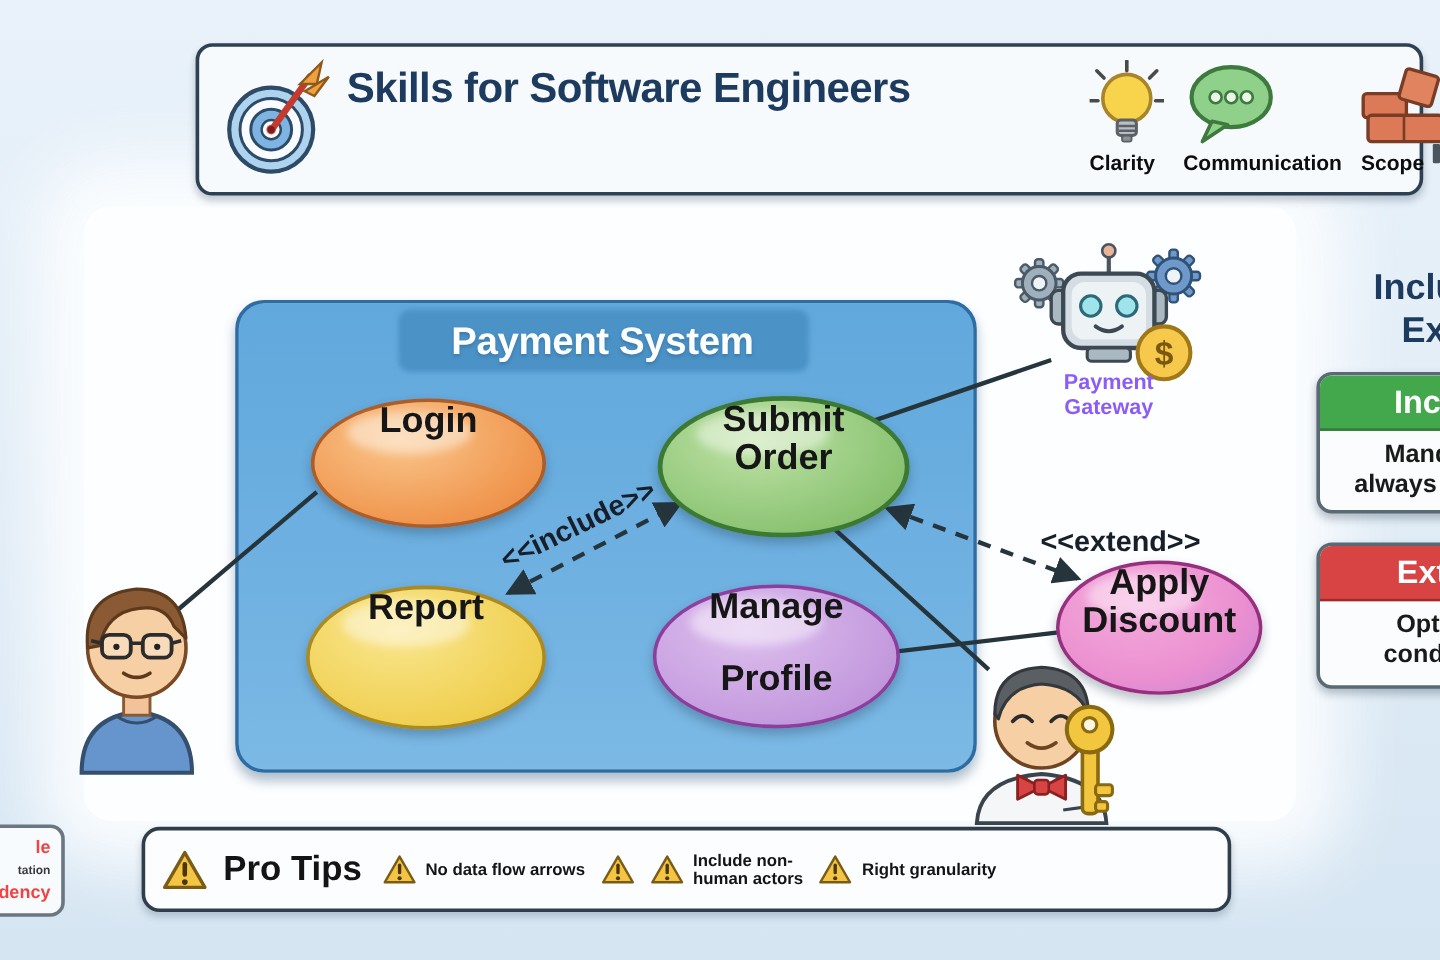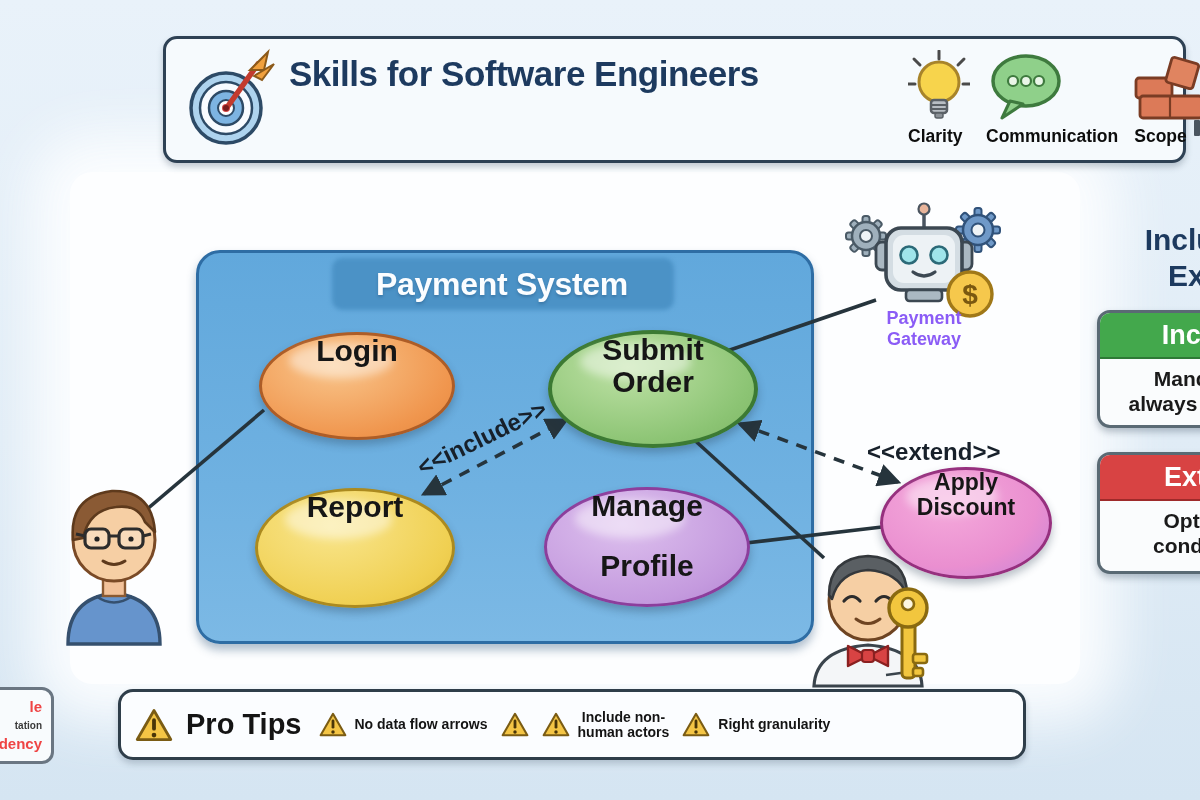--- a/index.html
+++ b/index.html
@@ -48,21 +48,21 @@
   }
   .oval span{position:relative;z-index:2;}
   .ov-login   {left:259px;top:332px;width:190px;height:102px;font-size:30px;
                background:radial-gradient(ellipse at 38% 30%,#f9c68c,#f0964e 70%,#e4853c);border:3.5px solid #ad5d27;}
   .ov-submit  {left:548px;top:330px;width:202px;height:110px;font-size:30px;
                background:radial-gradient(ellipse at 38% 30%,#bfe2a6,#8cc474 70%,#7cb463);border:4px solid #3c7a33;}
   .ov-generate{left:255px;top:488px;width:194px;height:114px;font-size:30px;
                background:radial-gradient(ellipse at 38% 30%,#f9e68e,#f0d052 70%,#e6bf3c);border:3.5px solid #ab8a1f;}
   .ov-manage  {left:544px;top:487px;width:200px;height:114px;font-size:30px;
                background:radial-gradient(ellipse at 38% 30%,#ddc0ee,#c49ade 70%,#b385d2);border:3.5px solid #8c3e9c;gap:28px;}
-  .ov-discount{left:880px;top:467px;width:166px;height:106px;font-size:23px;
+  .ov-discount{left:880px;top:467px;width:166px;height:106px;font-size:30px;
                background:radial-gradient(ellipse at 38% 30%,#f5abdc,#ea8fd0 62%,#c583d8);border:3.5px solid #96307e;}
   
   .pg-label{left:845px;top:308px;width:158px;text-align:center;font-size:18px;font-weight:700;line-height:1.14;color:#8b5cf6;}
   .rel-label{font-size:24px;font-weight:800;color:#17202a;white-space:nowrap;}
   .lbl-include{left:412px;top:424px;transform:rotate(-26deg);}
   .lbl-extend{left:847px;top:438px;margin-left:20px;}
   
   .panel-title{left:1133px;top:222px;width:170px;text-align:center;font-size:30px;font-weight:800;color:#1d3a5f;line-height:1.2;}
   .card{width:218px;background:#fafcfd;border:3px solid #5a6a74;border-radius:13px;overflow:hidden;
         box-shadow:0 4px 7px rgba(40,60,80,.3);}
@@ -76,21 +76,21 @@
   
   .legend-frag{
     left:-54px;top:687px;width:108px;height:77px;background:#f8fbfd;border:3px solid #6a7682;border-radius:12px;
     display:flex;flex-direction:column;justify-content:center;align-items:flex-end;padding-right:9px;box-sizing:border-box;
   }
   .legend-frag .f1,.legend-frag .f3{font-size:15px;font-weight:800;color:#ef4444;line-height:1.5;}
   .legend-frag .f2{font-size:10px;font-weight:700;color:#3a3a3a;line-height:1.4;}
   
   .protips{
     left:118px;top:689px;width:908px;height:71px;background:#fbfdff;border:3px solid #2f3e4a;border-radius:15px;
-    display:flex;align-items:center;padding:0 14px;box-sizing:border-box;gap:13px;box-shadow:0 4px 6px rgba(40,60,80,.22);text-align:center;
+    display:flex;align-items:center;padding:0 14px;box-sizing:border-box;gap:13px;box-shadow:0 4px 6px rgba(40,60,80,.22);
   }
   .tip{display:flex;align-items:center;gap:8px;}
   .tip-title{font-size:29px;font-weight:800;color:#141414;margin-right:4px;white-space:nowrap;}
   .tip-text{display:flex;flex-direction:column;justify-content:center;font-size:14px;font-weight:800;color:#141414;line-height:1.06;white-space:nowrap;}
   .edge-frag{left:1194px;top:120px;width:6px;height:16px;background:#4a5560;border-radius:1px;}
   svg{display:block;}
   .overlay{left:0;top:0;pointer-events:none;}
 </style>
 </head>
 <body>

